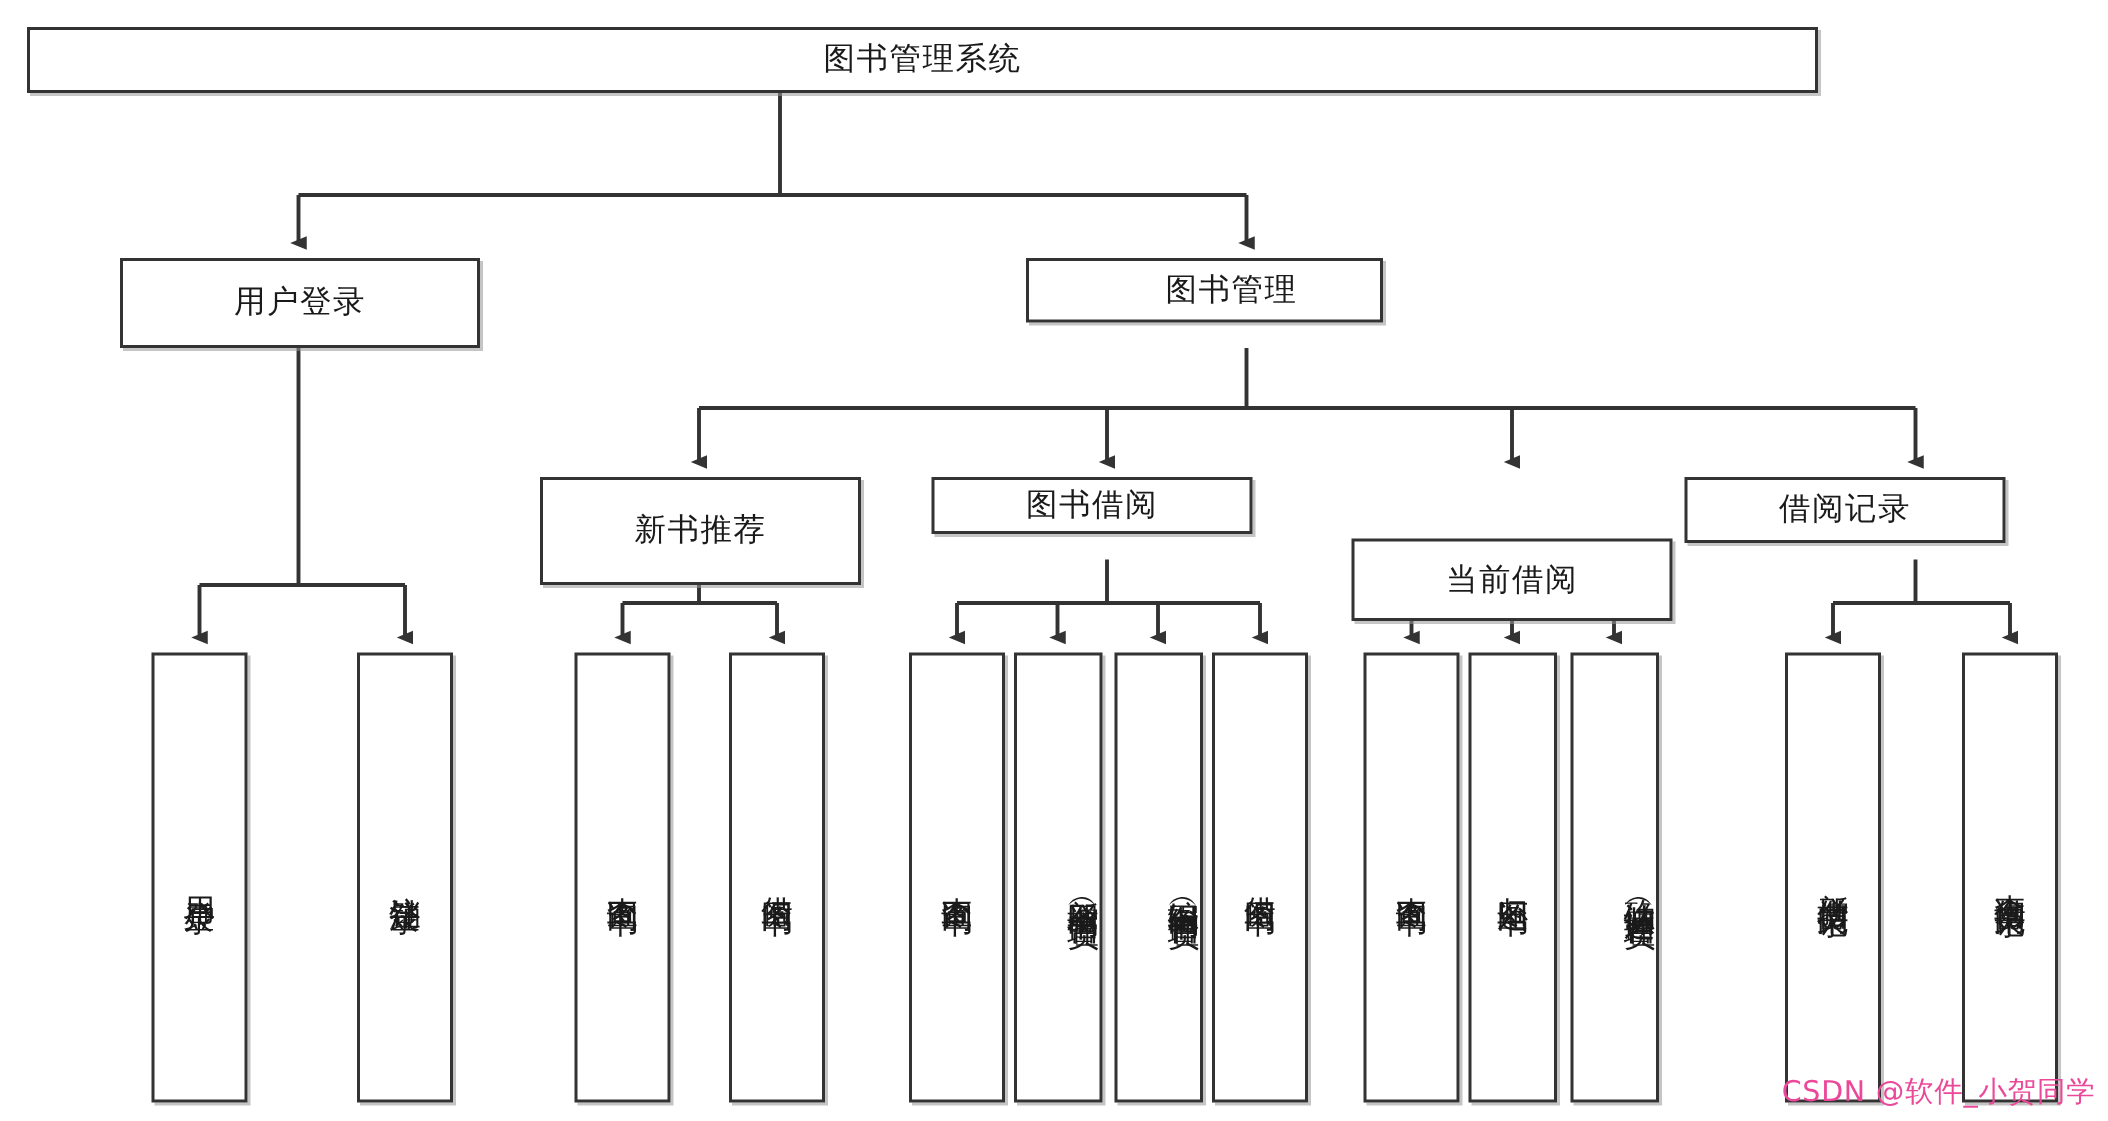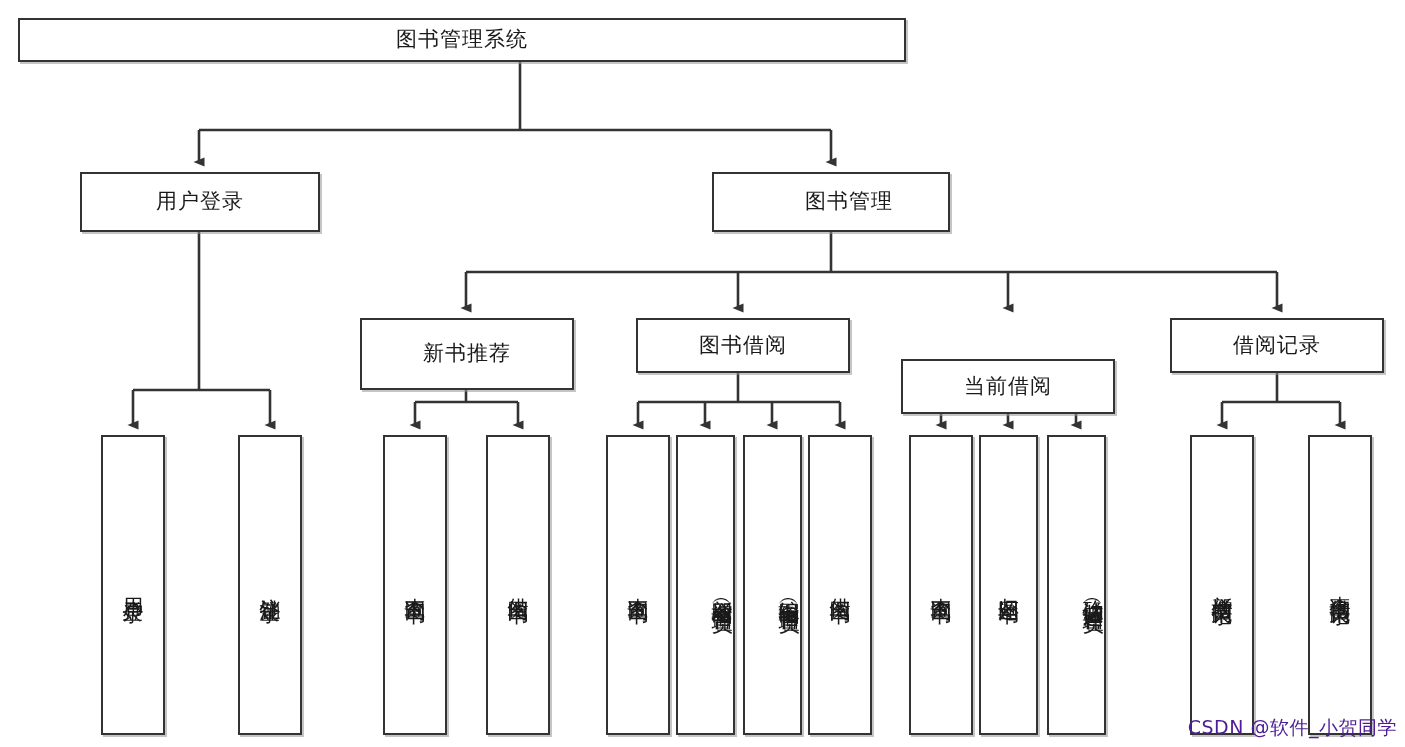--- a/index.html
+++ b/index.html
@@ -60,21 +60,21 @@
   }
   .node-label {
     display: block;
     white-space: nowrap;
   }
   #watermark {
     position: absolute;
     right: 8px;
     bottom: 6px;
     font-size: 19px;
-    color: #4c1d95;
+    color: #ec4899;
     font-family: "DejaVu Sans", "Liberation Sans", sans-serif;
     letter-spacing: 0.5px;
     white-space: nowrap;
     pointer-events: none;
   }
 </style>
 </head>
 <body>
 
 <div id="diagram-root">
@@ -122,45 +122,45 @@
       <path d="M1008,402 L1008,425" marker-end="url(#arrow)"></path>
       <path d="M1076,402 L1076,425" marker-end="url(#arrow)"></path>
 
       <path d="M1277,373 L1277,402"></path>
       <path d="M1222,402 L1340,402"></path>
       <path d="M1222,402 L1222,425" marker-end="url(#arrow)"></path>
       <path d="M1340,402 L1340,425" marker-end="url(#arrow)"></path>
     </g>
   </svg>
 
-  <div class="node horizontal" style="left:18px; top:18px; width:888px; height:44px;">
+  <div class="node horizontal" style="left:18px; top:18px; width:1194px; height:44px;">
     <span class="node-label">图书管理系统</span>
   </div>
 
   <div class="node horizontal" style="left:80px; top:172px; width:240px; height:60px;">
     <span class="node-label">用户登录</span>
   </div>
 
-  <div class="node horizontal" style="left:712px; top:172px; width:238px; height:60px;padding-left:36px;">
+  <div class="node horizontal" style="left:684px; top:172px; width:238px; height:43px;padding-left:36px;">
     <span class="node-label">图书管理</span>
   </div>
 
   <div class="node horizontal" style="left:360px; top:318px; width:214px; height:72px;">
     <span class="node-label">新书推荐</span>
   </div>
 
-  <div class="node horizontal" style="left:636px; top:318px; width:214px; height:55px;">
+  <div class="node horizontal" style="left:621px; top:318px; width:214px; height:38px;">
     <span class="node-label">图书借阅</span>
   </div>
 
   <div class="node horizontal" style="left:901px; top:318px; width:214px; height:55px;margin-top:41px;">
     <span class="node-label">当前借阅</span>
   </div>
 
-  <div class="node horizontal" style="left:1170px; top:318px; width:214px; height:55px;">
+  <div class="node horizontal" style="left:1123px; top:318px; width:214px; height:44px;">
     <span class="node-label">借阅记录</span>
   </div>
 
   <div class="node vertical mid" style="left:101px; top:435px; width:64px; height:300px;">
     <span class="node-label">用户登录</span>
   </div>
 
   <div class="node vertical mid" style="left:238px; top:435px; width:64px; height:300px;">
     <span class="node-label">注销登录</span>
   </div>

